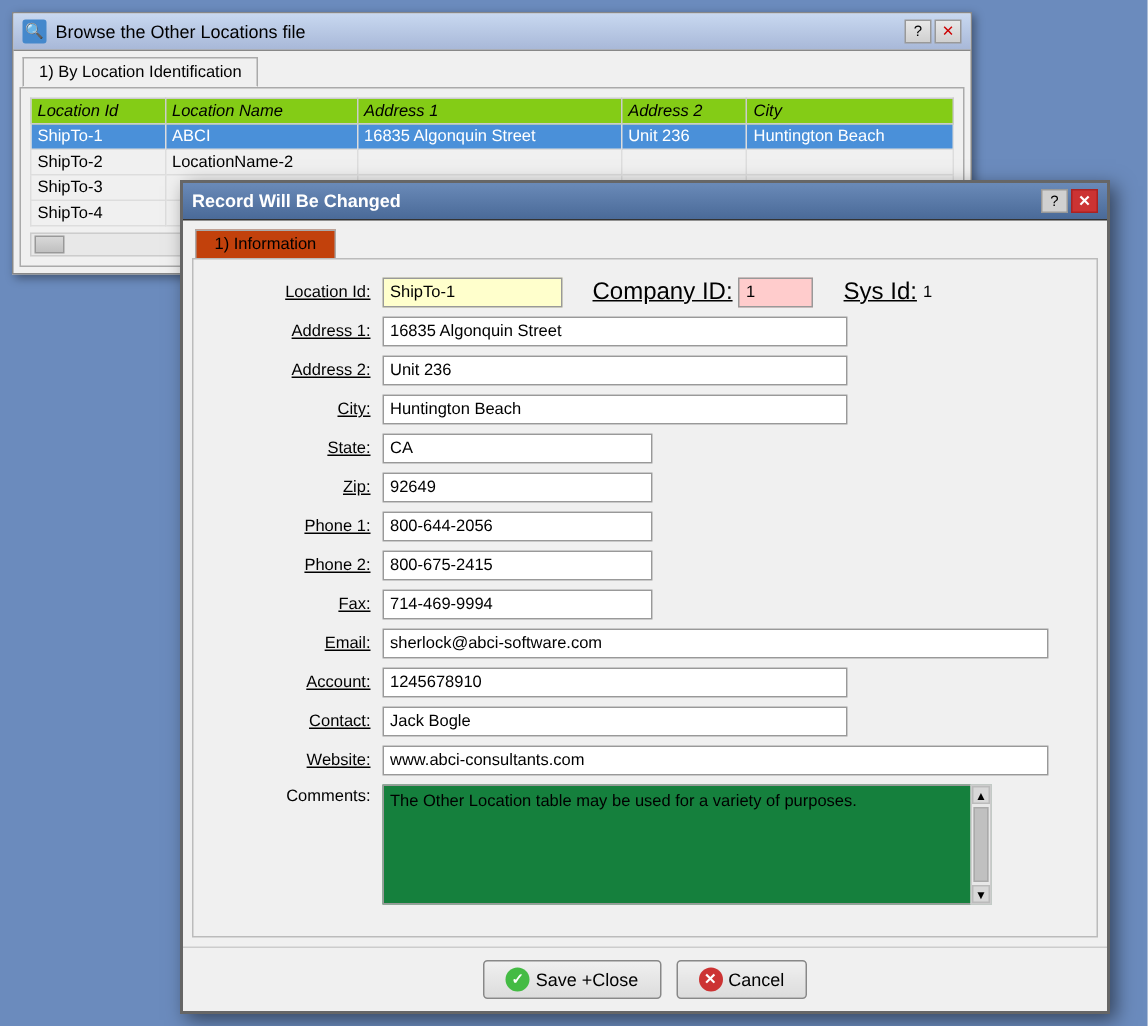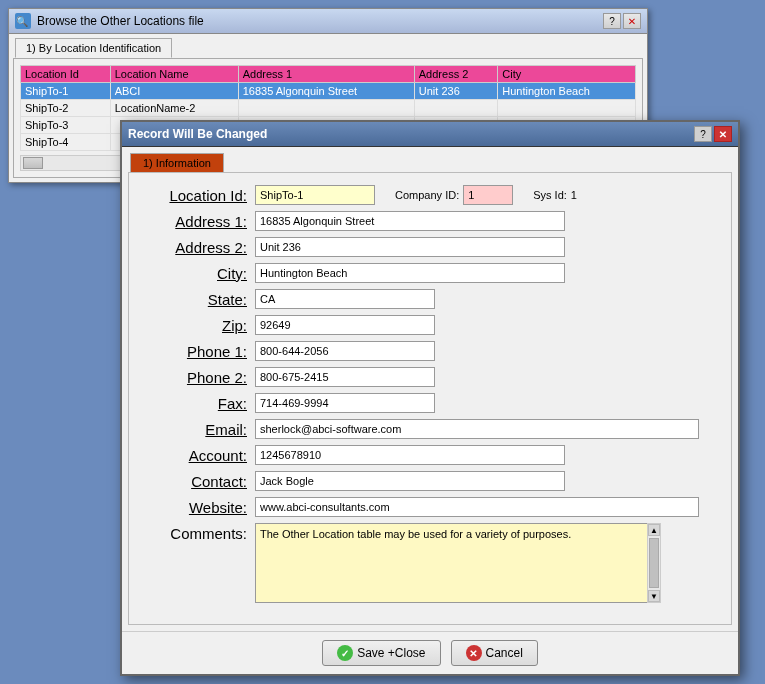--- a/index.html
+++ b/index.html
@@ -71,26 +71,27 @@
       border: 1px solid #aaa;
       margin: 0 4px 4px 4px;
     }
 
     
     .data-table {
       width: 100%;
       border-collapse: collapse;
     }
     .data-table th {
-      background: #ec4899;
+      background: #84cc16;
       border: 1px solid #ccc;
       padding: 2px 4px;
       text-align: left;
       font-weight: normal;
       font-size: 11px;
+      font-style: italic;
     }
     .data-table td {
       border: 1px solid #ddd;
       padding: 2px 4px;
       font-size: 11px;
     }
     .data-table tr.selected td {
       background: #4a90d9;
       color: white;
     }
@@ -162,48 +163,49 @@
 
     .form-row {
       display: flex;
       align-items: center;
       margin-bottom: 6px;
     }
     .form-label {
       text-align: right;
       width: 110px;
       padding-right: 8px;
-      font-size: 15px;
+      font-size: 11px;
       flex-shrink: 0;
     }
     .form-label.underline { text-decoration: underline; }
     .form-input {
       height: 20px;
       border: 1px solid #999;
       background: white;
       padding: 2px 4px;
       font-size: 11px;
       outline: none;
     }
     .form-input.yellow { background: #ffffcc; }
     .form-input.pink { background: #ffcccc; }
     .form-input.short { width: 120px; }
     .form-input.medium { width: 180px; }
     .form-input.long { width: 310px; }
     .form-input.full { width: 444px; }
     .inline-label {
-      font-size: 11px;
+      font-size: 16px;
+      text-decoration: underline;
     }
     .sys-id-val { font-size: 11px; margin-left: 4px; }
 
     .comments-area {
       width: 420px;
       height: 80px;
       border: 1px solid #999;
-      background: #fef9c3;
+      background: #15803d;
       padding: 4px;
       font-size: 11px;
       resize: none;
       font-family: inherit;
     }
     .comments-wrapper {
       position: relative;
       display: inline-block;
     }
     .comments-scrollbar {

